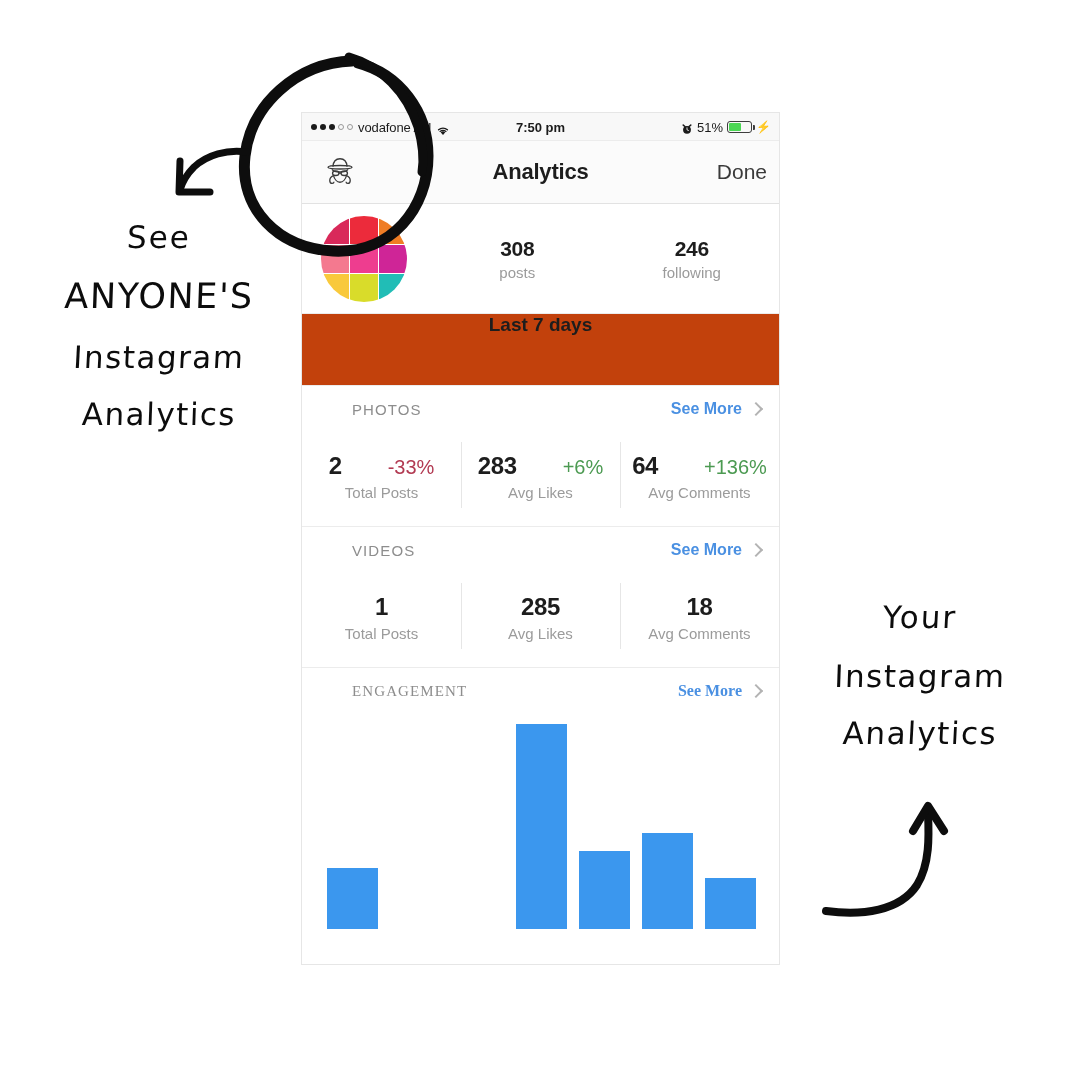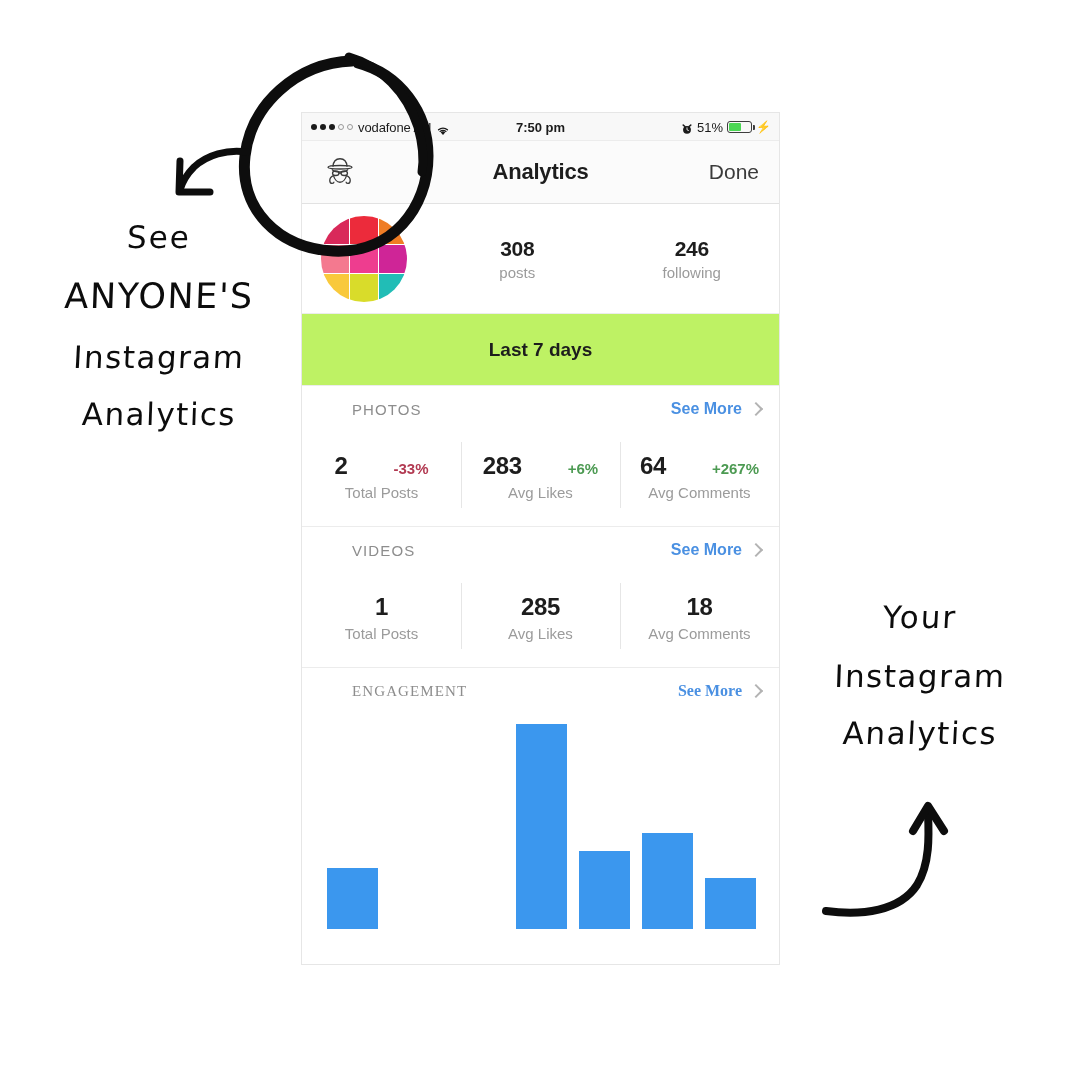--- a/index.html
+++ b/index.html
@@ -51,21 +51,21 @@
 
   
   .navbar{
     position:relative;height:62px;
     background:#fbfbfb;
     border-bottom:1px solid #e2e2e2;
     display:flex;align-items:center;
   }
   .nav-icon{position:absolute;left:20px;top:50%;transform:translateY(-50%);width:36px;height:32px;}
   .nav-title{position:absolute;left:0;right:0;text-align:center;font-size:22px;font-weight:bold;color:#1d1d1d;letter-spacing:-.2px;}
-  .nav-done{position:absolute;right:20px;font-size:21px;color:#3a3a3a;}
+  .nav-done{position:absolute;right:12px;font-size:21px;color:#3a3a3a;}
 
   
   .profile{
     position:relative;height:109px;
     display:flex;align-items:center;
     border-bottom:1px solid #ececec;
     background:#fff;
   }
   .avatar{
     position:absolute;left:19px;top:50%;transform:translateY(-50%);
@@ -74,38 +74,38 @@
     gap:1px;background:#fff;
   }
   .avatar span{display:block;}
   .stats{position:absolute;left:128px;right:0;top:0;bottom:0;display:flex;align-items:center;justify-content:space-between;}
   .stat{flex:1;text-align:center;}
   .stat .num{font-size:21px;font-weight:bold;color:#1d1d1d;letter-spacing:-.3px;}
   .stat .lbl{font-size:15px;color:#9b9b9b;margin-top:3px;}
 
   
   .period{
-    height:71px;display:flex;align-items:center;justify-content:center;
-    border-bottom:1px solid #ececec;background:#bef264;
+    height:71px;display:flex;justify-content:center;
+    border-bottom:1px solid #ececec;background:#c2410c;
   }
   .period span{font-size:19px;font-weight:bold;color:#1d1d1d;}
 
   
   .card{background:#fff;border-bottom:1px solid #ececec;}
   .card-head{position:relative;height:46px;display:flex;align-items:center;padding:0 18px;}
   .card-title{font-size:15px;color:#8d8d8d;letter-spacing:1.1px;margin-left:32px;}
   .seemore{position:absolute;right:18px;display:flex;align-items:center;gap:9px;}
   .seemore .txt{font-size:16px;font-weight:bold;color:#4a90e2;}
   .chev{display:inline-block;width:8px;height:8px;border-right:2px solid #b3b3b3;border-top:2px solid #b3b3b3;transform:rotate(45deg);}
   .metrics{display:flex;height:88px;padding-bottom:6px;}
   .metric{flex:1;display:flex;flex-direction:column;align-items:center;justify-content:center;position:relative;}
   .metric + .metric:before{content:"";position:absolute;left:0;top:10px;bottom:12px;width:1px;background:#e6e6e6;}
   .m-top{display:flex;align-items:baseline;gap:6px;}
   .m-val{font-size:24px;font-weight:bold;color:#1d1d1d;letter-spacing:-.4px;}
-  .m-delta{font-size:15px;font-weight:bold;margin-left:40px;}
+  .m-delta{font-size:20px;font-weight:normal;margin-left:40px;}
   .m-delta.up{color:#4c9a52;}
   .m-delta.down{color:#b23a52;}
   .m-lbl{font-size:15px;color:#9b9b9b;margin-top:4px;}
 
   
   .chart-card{background:#fff;border-bottom:1px solid #ececec;font-family:Liberation Serif, serif;}
   .chart-area{position:relative;height:252px;}
   .plot{position:absolute;left:0;right:0;top:10px;bottom:37px;}
   .bar{position:absolute;bottom:0;background:#3b97ee;}
   .xlabels{position:absolute;left:0;right:0;bottom:8px;height:20px;}
@@ -276,21 +276,21 @@
         <div class="metric">
           <div class="m-top">
             <span class="m-val">283</span>
             <span class="m-delta up">+6%</span>
           </div>
           <div class="m-lbl">Avg Likes</div>
         </div>
         <div class="metric">
           <div class="m-top">
             <span class="m-val">64</span>
-            <span class="m-delta up">+267%</span>
+            <span class="m-delta up">+136%</span>
           </div>
           <div class="m-lbl">Avg Comments</div>
         </div>
       </div>
     </div>
 
     <div class="card">
       <div class="card-head">
         <span class="card-title">VIDEOS</span>
         <span class="seemore">

